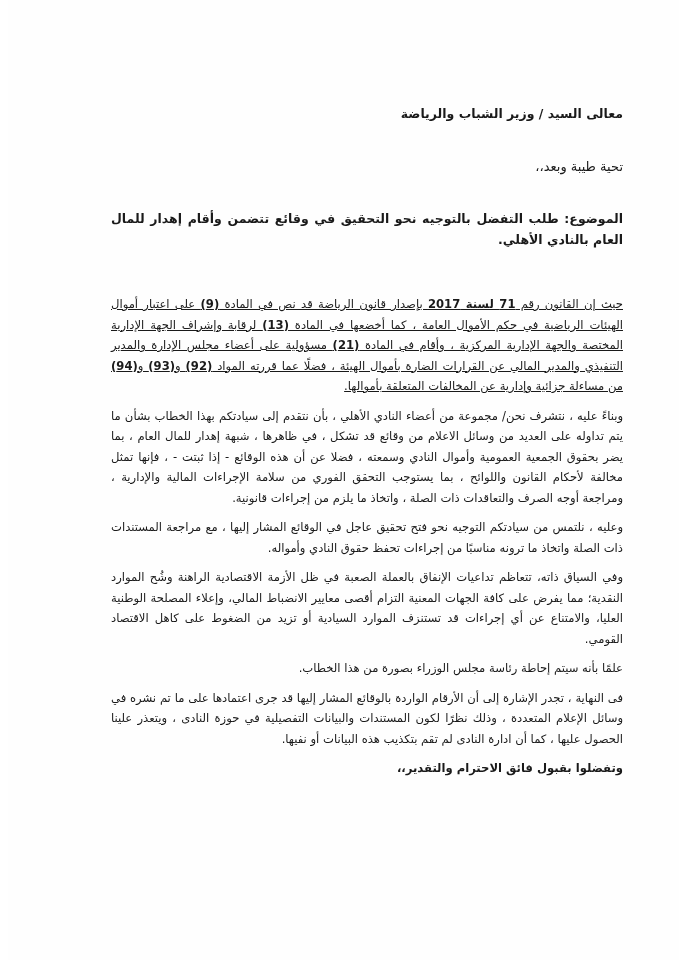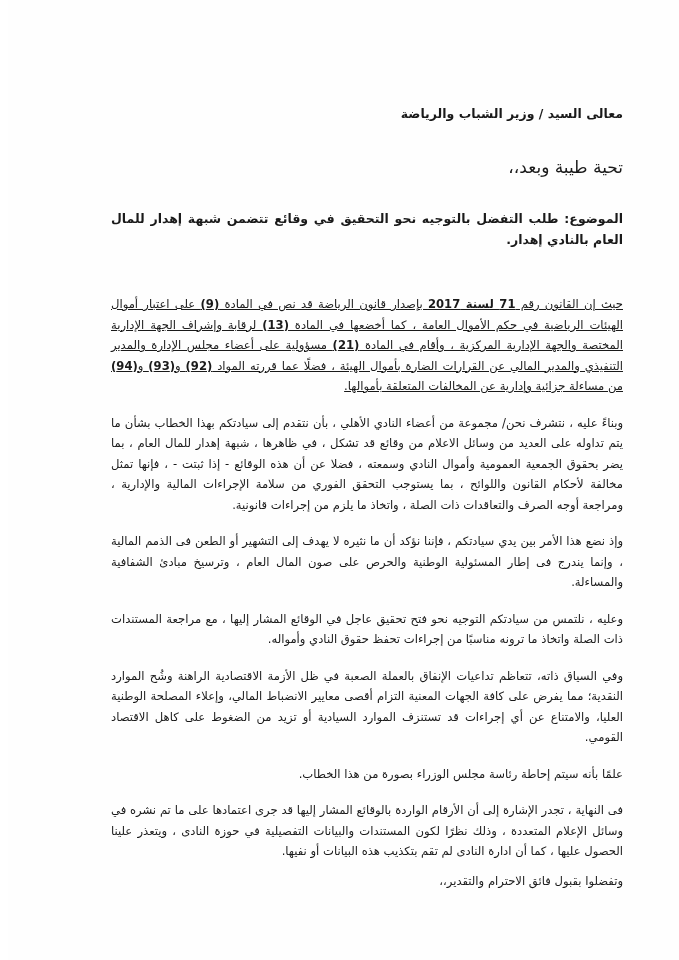--- a/index.html
+++ b/index.html
@@ -8,40 +8,39 @@
     position: absolute; left: 8px; top: 0; width: 679px; height: 960px;
     background: #fefefe;
   }
   .content {
     position: absolute; left: 103px; top: 104px; width: 512px;
     direction: rtl; text-align: justify;
     font-family: "DejaVu Sans", "Liberation Sans", sans-serif;
     color: #1a1a1a; font-size: 11.6px; line-height: 20.5px;
   }
   .addressee { font-weight: bold; font-size: 12.5px; margin: 0; }
-  .greeting { margin: 32px 0 0 0; font-size: 17px; }
+  .greeting { margin: 32px 0 0 0; font-size: 13px; }
   .subject { font-weight: bold; font-size: 12.5px; margin: 32px 0 0 0; }
   .para { margin: 0; }
   .para.first { margin-top: 44px; text-decoration: underline; }
-  .para + .para { margin-top: 16px; }
-  .closing { margin-top: 9px; }
+  .para + .para { margin-top: 9px; }
+  .closing { margin-top: 9px; font-weight: bold; }
   b.num { font-weight: bold; }
 </style>
 </head>
 <body>
 
 <div class="page">
   <div class="content">
     <p class="addressee">معالى السيد / وزير الشباب والرياضة</p>
     <p class="greeting">تحية طيبة وبعد،،</p>
-    <p class="subject">الموضوع: طلب التفضل بالتوجيه نحو التحقيق في وقائع تتضمن شبهة إهدار للمال العام بالنادي إهدار.</p>
+    <p class="subject">الموضوع: طلب التفضل بالتوجيه نحو التحقيق في وقائع تتضمن وأقام إهدار للمال العام بالنادي الأهلي.</p>
     <div id="paragraphs">
         <p class="para first"><span>حيث إن القانون رقم </span><b class="num">71 لسنة 2017</b><span> بإصدار قانون الرياضة قد نص في المادة </span><b class="num">(9)</b><span> على اعتبار أموال الهيئات الرياضية في حكم الأموال العامة ، كما أخضعها في المادة </span><b class="num">(13)</b><span> لرقابة وإشراف الجهة الإدارية المختصة والجهة الإدارية المركزية ، وأقام في المادة </span><b class="num">(21)</b><span> مسؤولية على أعضاء مجلس الإدارة والمدير التنفيذي والمدير المالي عن القرارات الضارة بأموال الهيئة ، فضلًا عما قررته المواد </span><b class="num">(92)</b><span> و</span><b class="num">(93)</b><span> و</span><b class="num">(94)</b><span> من مساءلة جزائية وإدارية عن المخالفات المتعلقة بأموالها.</span></p>
         <p class="para"><span>وبناءً عليه ، نتشرف نحن/ مجموعة من أعضاء النادي الأهلي ، بأن نتقدم إلى سيادتكم بهذا الخطاب بشأن ما يتم تداوله على العديد من وسائل الاعلام من وقائع قد تشكل ، في ظاهرها ، شبهة إهدار للمال العام ، بما يضر بحقوق الجمعية العمومية وأموال النادي وسمعته ، فضلا عن أن هذه الوقائع - إذا ثبتت - ، فإنها تمثل مخالفة لأحكام القانون واللوائح ، بما يستوجب التحقق الفوري من سلامة الإجراءات المالية والإدارية ، ومراجعة أوجه الصرف والتعاقدات ذات الصلة ، واتخاذ ما يلزم من إجراءات قانونية.</span></p>
-        <p class="para"><span>وإذ نضع هذا الأمر بين يدي سيادتكم ، فإننا نؤكد أن ما نثيره لا يهدف إلى التشهير أو الطعن فى الذمم المالية ، وإنما يندرج فى إطار المسئولية الوطنية والحرص على صون المال العام ، وترسيخ مبادئ الشفافية والمساءلة.</span></p>
         <p class="para"><span>وعليه ، نلتمس من سيادتكم التوجيه نحو فتح تحقيق عاجل في الوقائع المشار إليها ، مع مراجعة المستندات ذات الصلة واتخاذ ما ترونه مناسبًا من إجراءات تحفظ حقوق النادي وأمواله.</span></p>
         <p class="para"><span>وفي السياق ذاته، تتعاظم تداعيات الإنفاق بالعملة الصعبة في ظل الأزمة الاقتصادية الراهنة وشُح الموارد النقدية؛ مما يفرض على كافة الجهات المعنية التزام أقصى معايير الانضباط المالي، وإعلاء المصلحة الوطنية العليا، والامتناع عن أي إجراءات قد تستنزف الموارد السيادية أو تزيد من الضغوط على كاهل الاقتصاد القومي.</span></p>
         <p class="para"><span>علمًا بأنه سيتم إحاطة رئاسة مجلس الوزراء بصورة من هذا الخطاب.</span></p>
         <p class="para"><span>فى النهاية ، تجدر الإشارة إلى أن الأرقام الواردة بالوقائع المشار إليها قد جرى اعتمادها على ما تم نشره في وسائل الإعلام المتعددة ، وذلك نظرًا لكون المستندات والبيانات التفصيلية في حوزة النادى ، ويتعذر علينا الحصول عليها ، كما أن ادارة النادى لم تقم بتكذيب هذه البيانات أو نفيها.</span></p>
       </div>
     <p class="para closing">وتفضلوا بقبول فائق الاحترام والتقدير،،</p>
   </div>
 </div>
 
 </body></html>

